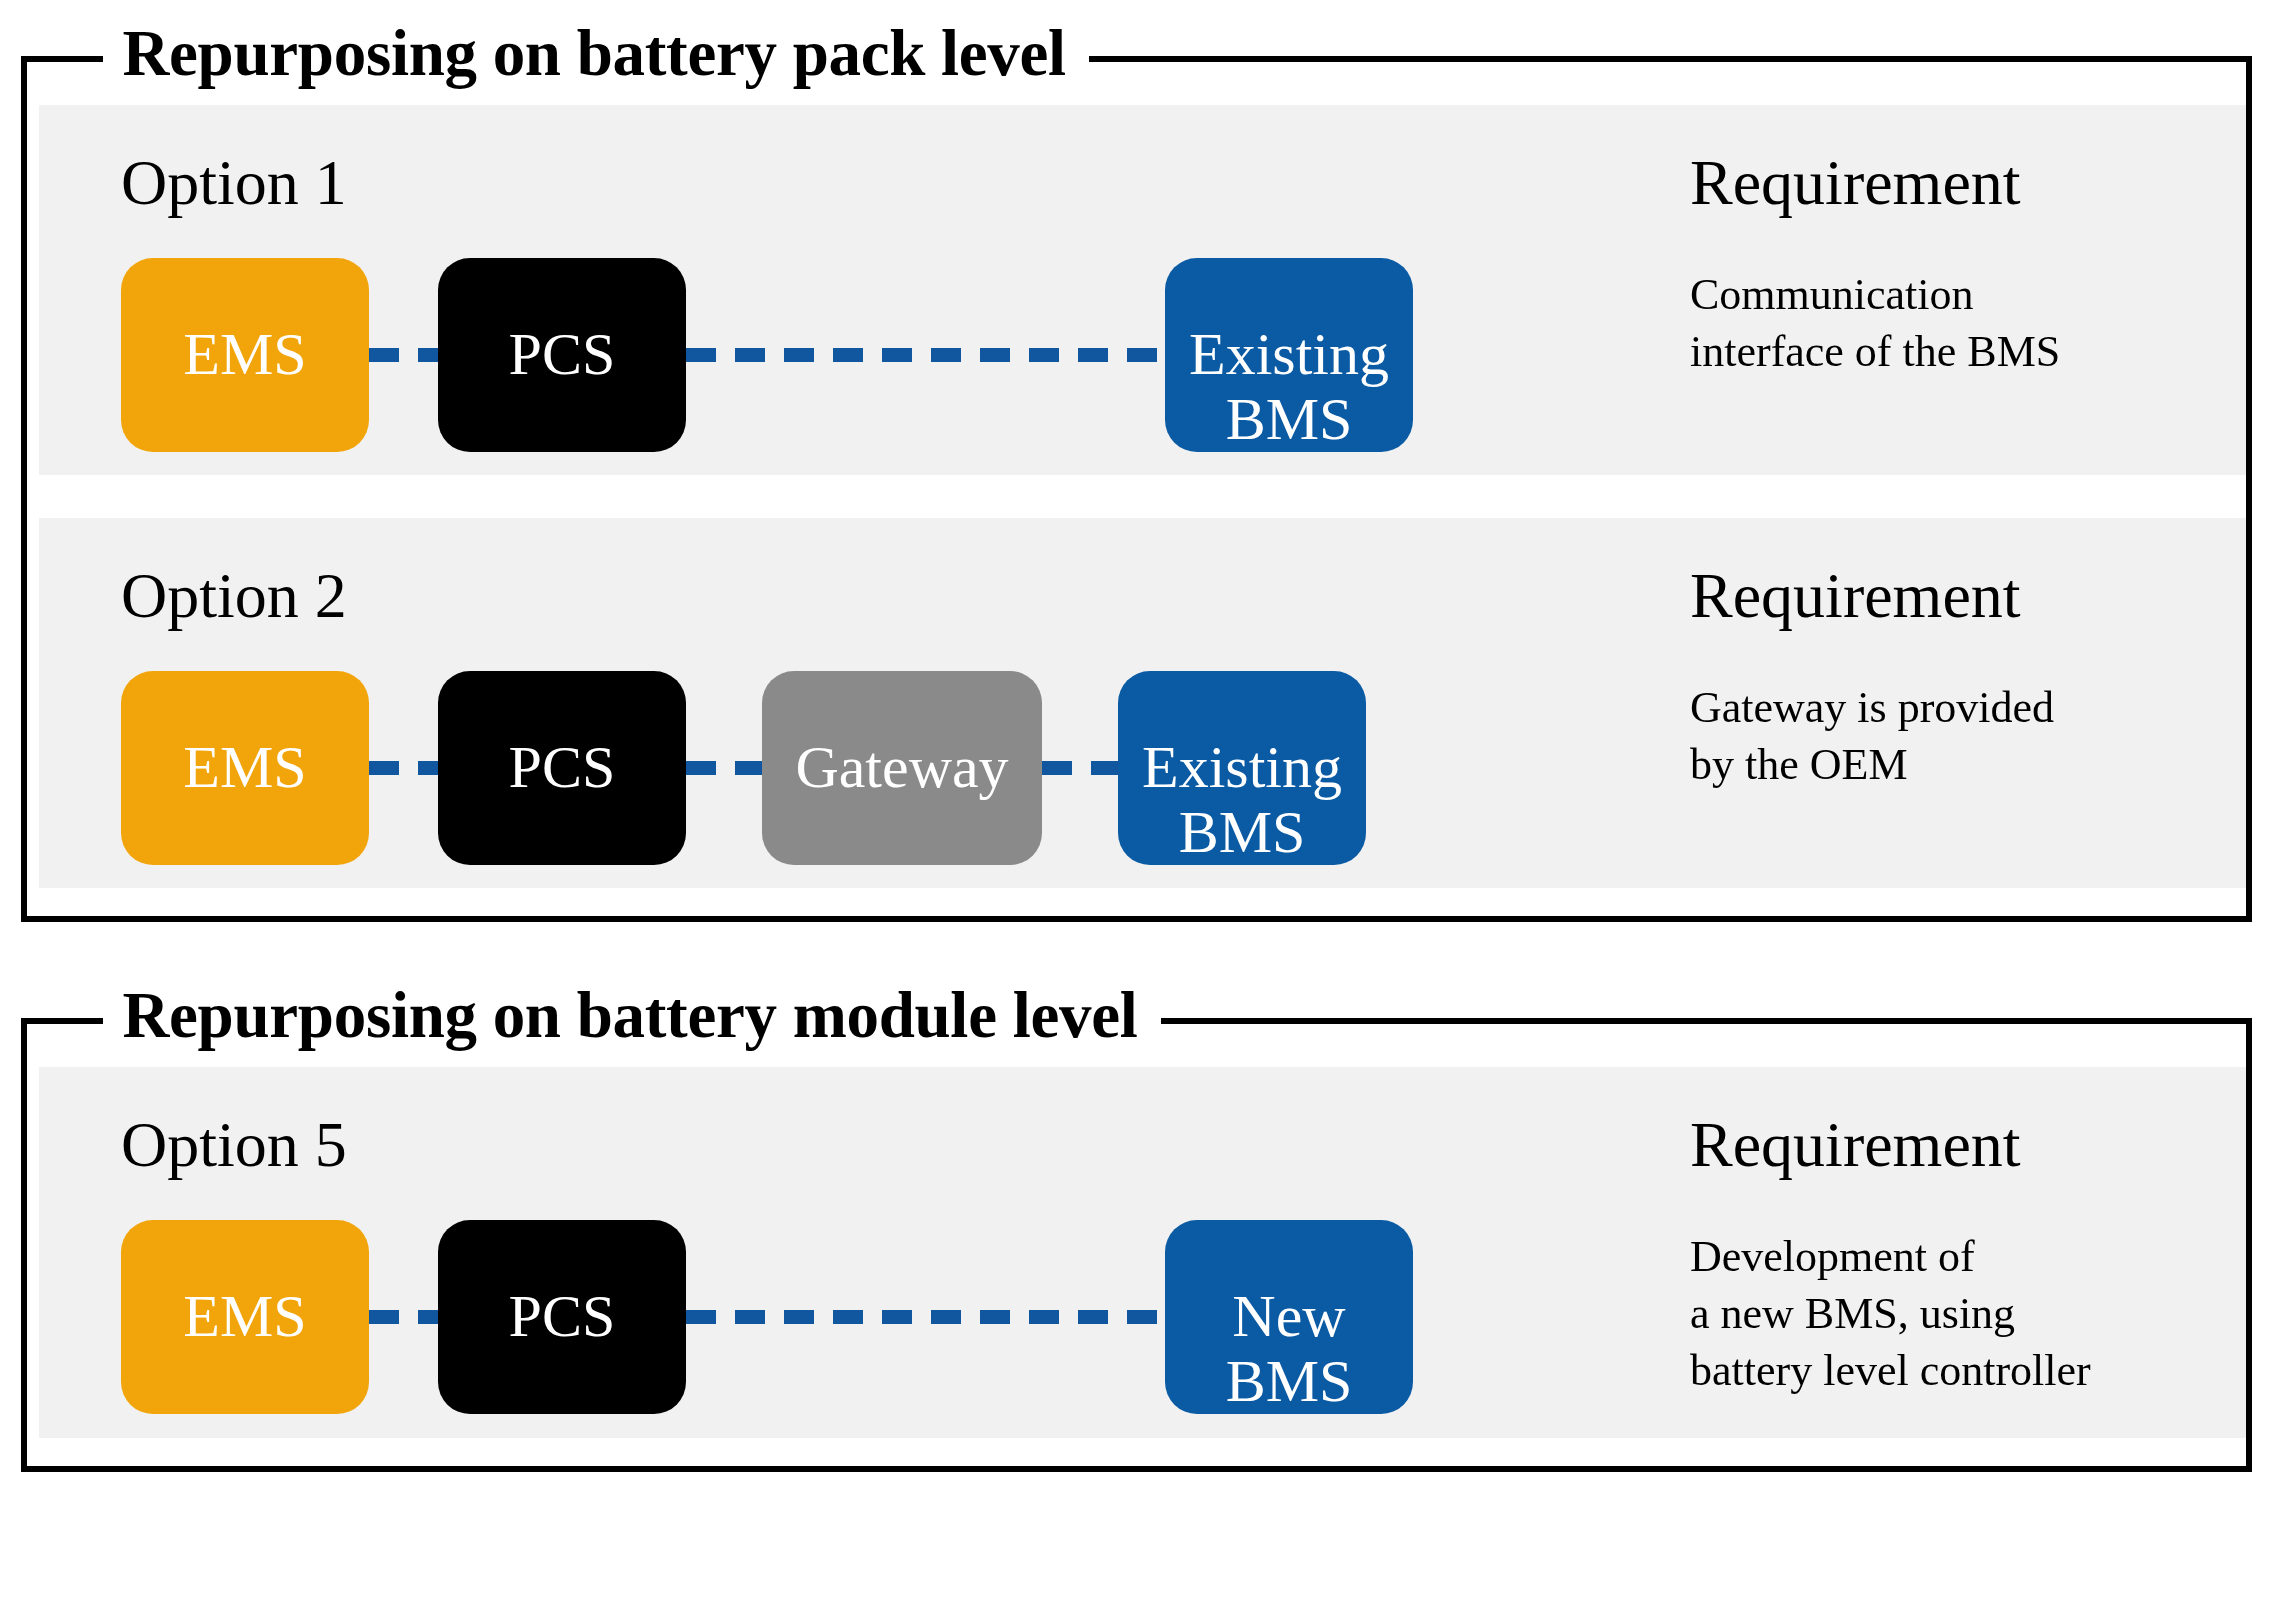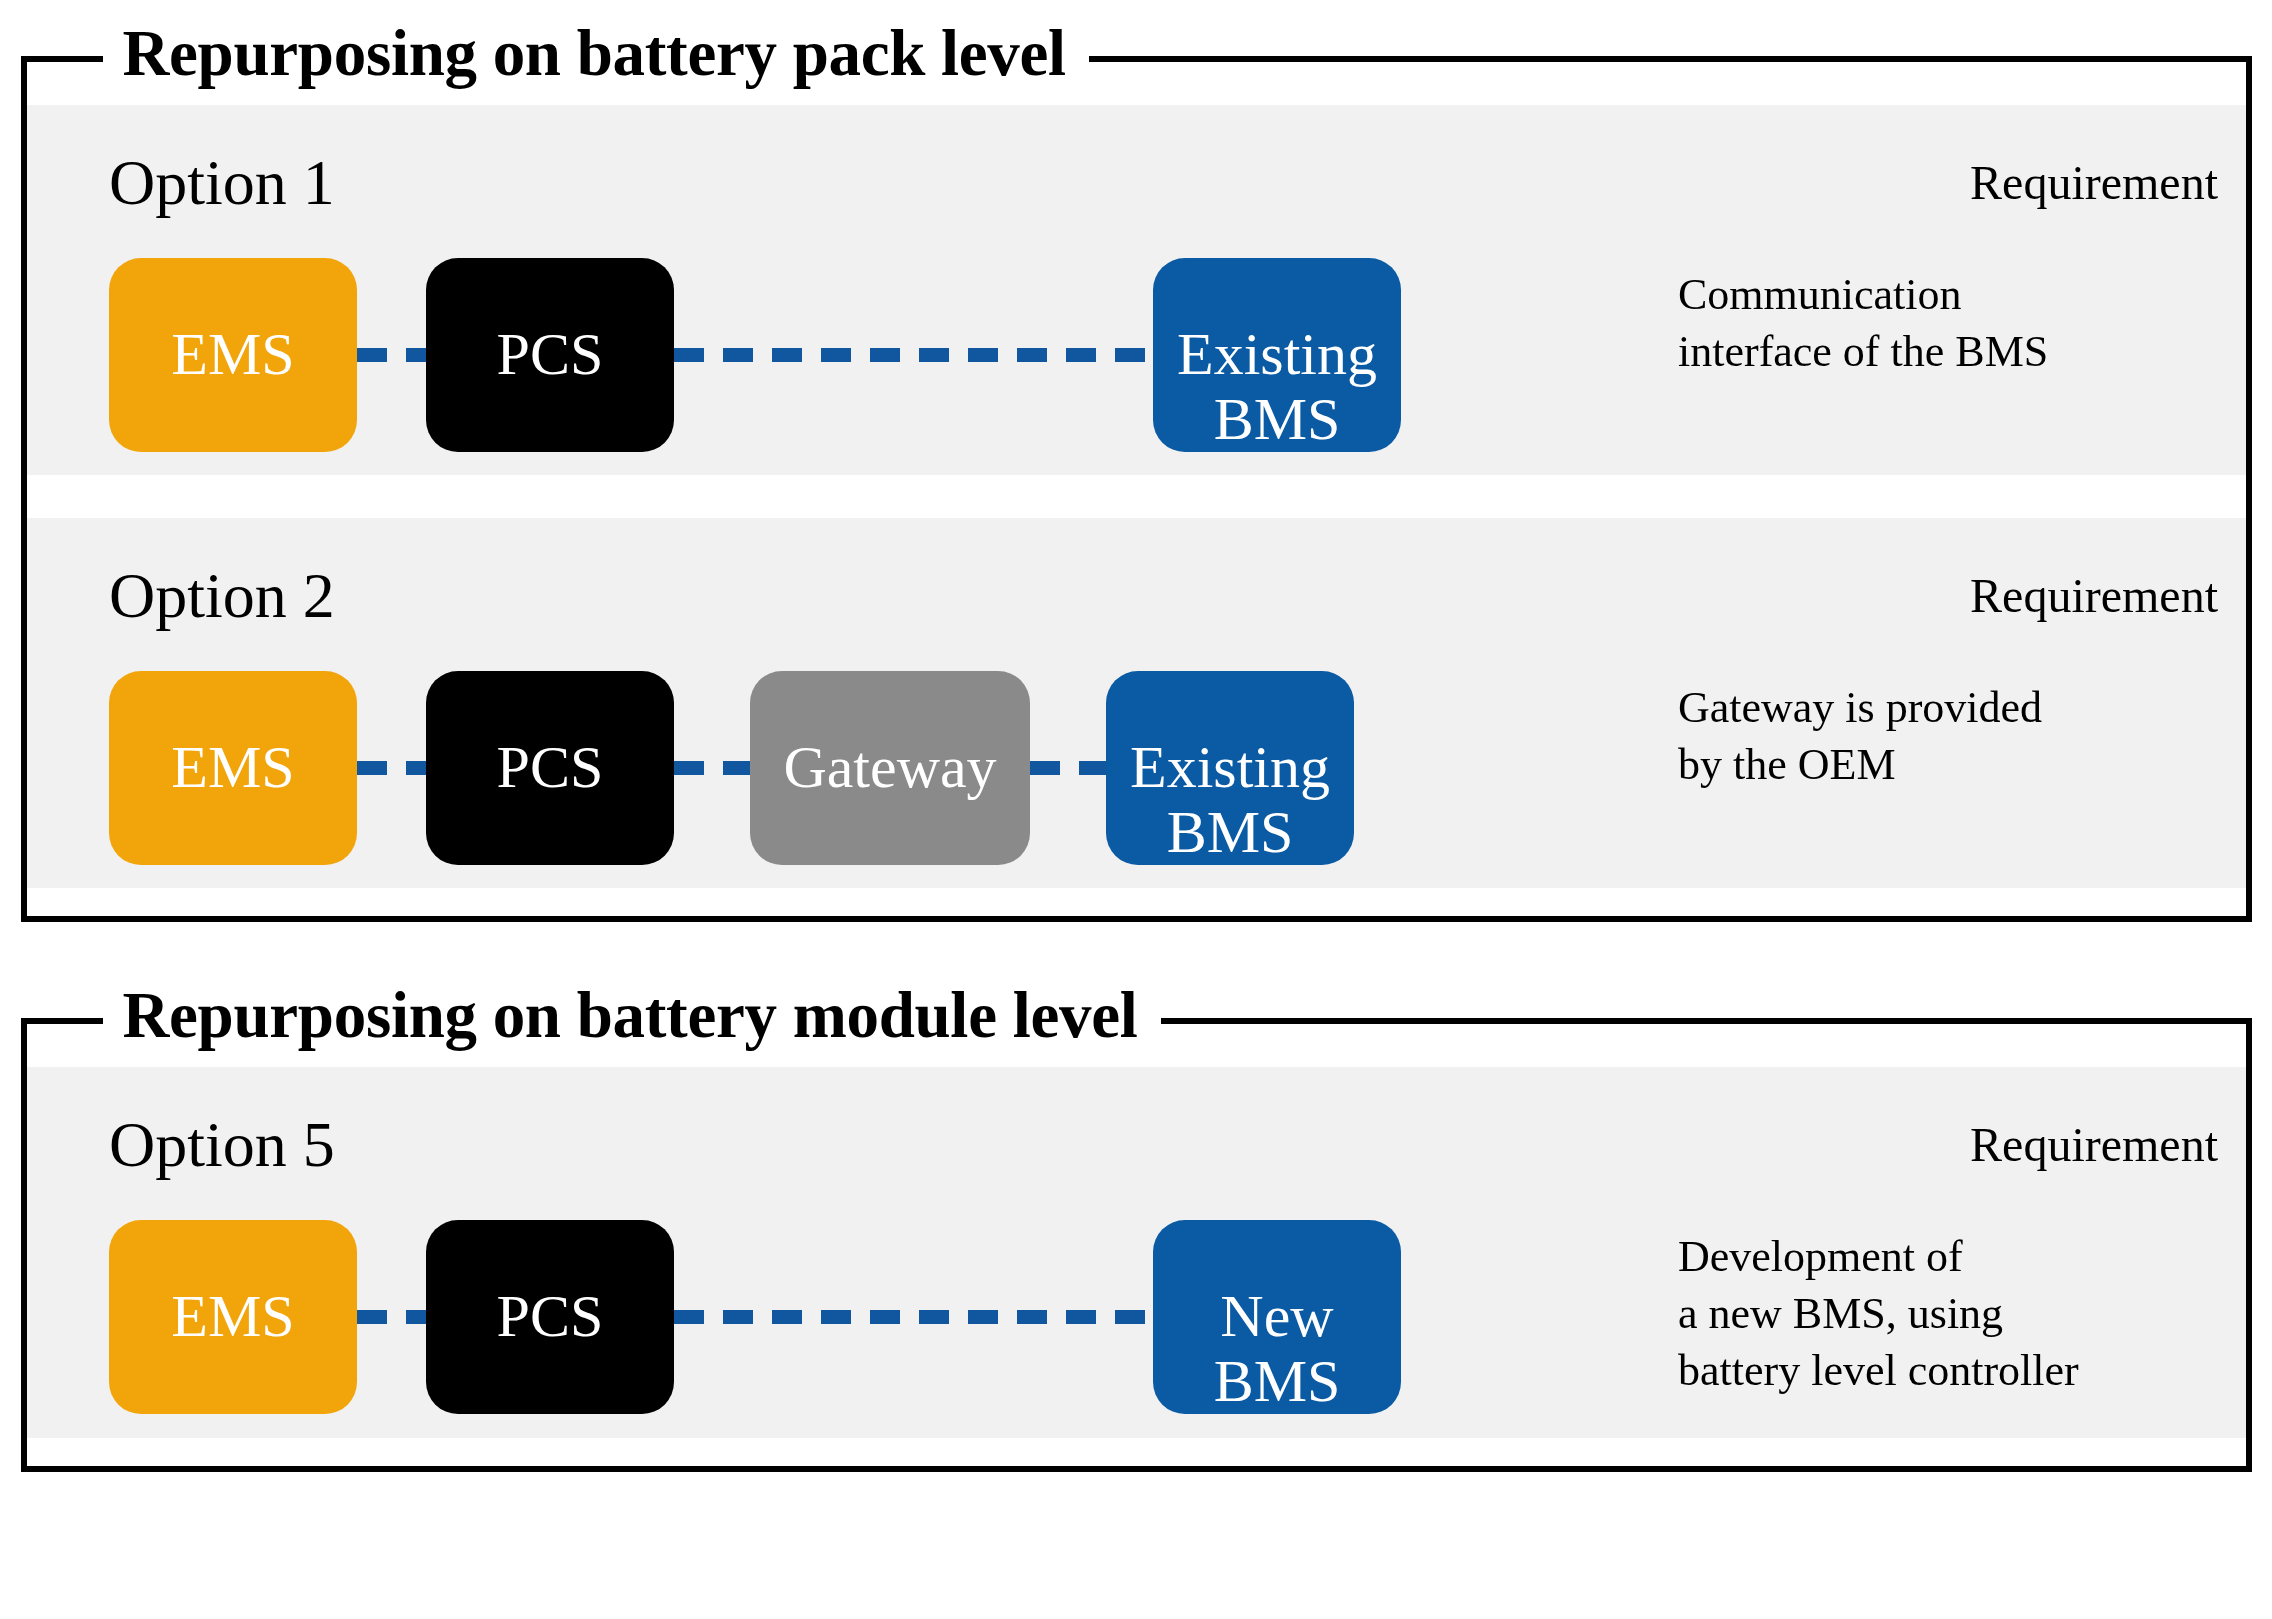--- a/index.html
+++ b/index.html
@@ -38,21 +38,21 @@
     background: #ffffff;
     padding: 0 23.6px 0 19.4px;
     font-weight: bold;
     font-size: 65px;
     line-height: 76px;
     white-space: nowrap;
     letter-spacing: -0.3px;
   }
 
   .frame-body {
-    padding: 43px 0 28px 0;
+    padding: 43px 0 28px 12px;
   }
 
   
   .band {
     background: #f1f1f1;
     position: relative;
     display: flex;
     align-items: stretch;
     padding: 23.6px 0 23.6px 0;
   }
@@ -73,25 +73,24 @@
     box-sizing: border-box;
   }
 
   .option-title {
     font-size: 64px;
     line-height: 72px;
     margin: 18px 0 0 0;
     white-space: nowrap;
   }
   .req-title {
-    font-size: 48px;
+    font-size: 64px;
     line-height: 72px;
     margin: 18px 0 0 0;
     white-space: nowrap;
-    text-align: right;
   }
   .req-text {
     font-size: 44px;
     line-height: 57px;
     margin-top: 47px;
     white-space: pre-line;
   }
 
   
   .flow {

